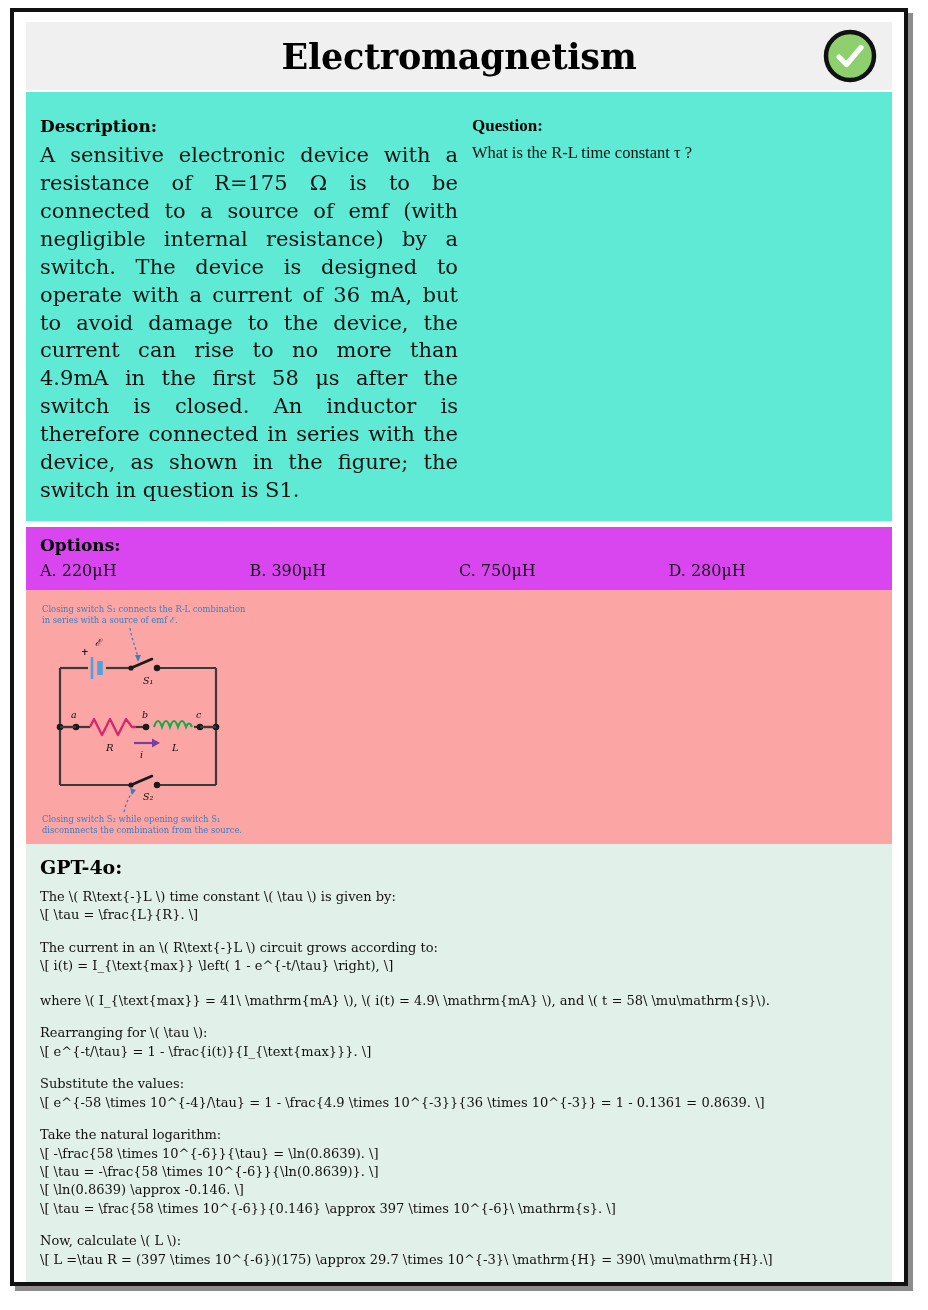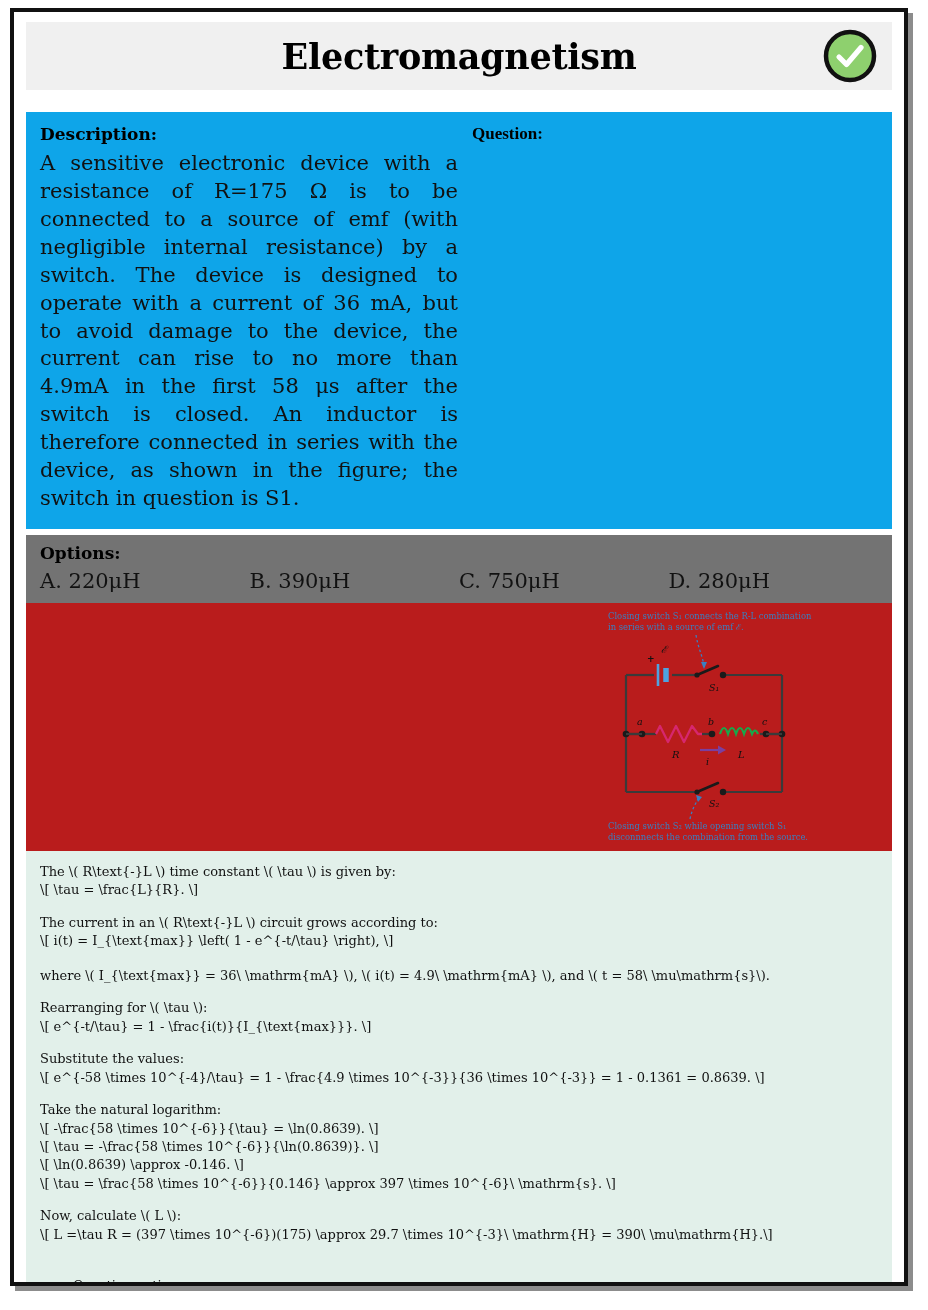--- a/index.html
+++ b/index.html
@@ -52,25 +52,25 @@
     position: absolute;
     right: 14px;
     top: 50%;
     transform: translateY(-50%);
     width: 56px;
     height: 56px;
   }
 
   
   .desc-block {
-    background: #0ea5e9;
-    display: flex;
-    padding: 12px 14px 16px 14px;
-    box-sizing: border-box;
-    margin-top: 22px;
+    background: #5eead4;
+    display: flex;
+    padding: 24px 14px 16px 14px;
+    box-sizing: border-box;
+    margin-top: 2px;
   }
   .desc-col { width: 432px; padding-right: 14px; box-sizing: border-box; }
   .quest-col { flex: 1; font-family: Liberation Serif, serif; }
   .sec-label {
     font-weight: bold;
     font-size: 17px;
     margin-bottom: 6px;
     color: #000;
   }
   .desc-body {
@@ -80,39 +80,39 @@
     color: #111;
   }
   .quest-body {
     font-size: 16.5px;
     line-height: 1.33;
     color: #111;
   }
 
   
   .opts-block {
-    background: #737373;
+    background: #d946ef;
     padding: 8px 14px 10px 14px;
     box-sizing: border-box;
     margin-top: 6px;
   }
   .opts-row {
     display: flex;
-    font-size: 21px;
+    font-size: 16px;
     color: #111;
     margin-top: 3px;
   }
   .opt { width: 25%; }
 
   
   .fig-block {
-    background: #b91c1c;
-    padding: 4px 0 8px 0;
-    display: flex;
-    justify-content: flex-end;
+    background: #fca5a5;
+    padding: 10px 0 8px 0;
+    display: flex;
+    justify-content: flex-start;
   }
 
   
   .ans-block {
     background: #e2f0ea;
     padding: 12px 14px 16px 14px;
     box-sizing: border-box;
   }
   .ans-title {
     font-weight: bold;
@@ -146,20 +146,21 @@
       </div>
     </div>
 
     <div class="desc-block">
       <div class="desc-col">
         <div class="sec-label">Description:</div>
         <div class="desc-body">A sensitive electronic device with a resistance of R=175 Ω is to be connected to a source of emf (with negligible internal resistance) by a switch. The device is designed to operate with a current of 36 mA, but to avoid damage to the device, the current can rise to no more than 4.9mA in the first 58 μs after the switch is closed. An inductor is therefore connected in series with the device, as shown in the figure; the switch in question is S1.</div>
       </div>
       <div class="quest-col">
         <div class="sec-label">Question:</div>
+        <div class="quest-body">What is the R-L time constant τ ?</div>
       </div>
     </div>
 
     <div class="opts-block">
       <div class="sec-label">Options:</div>
       <div class="opts-row">
         <div class="opt">A. 220μH</div>
         <div class="opt">B. 390μH</div>
         <div class="opt">C. 750μH</div>
         <div class="opt">D. 280μH</div>
@@ -245,25 +246,26 @@
 
         <path d="M98 212 C 100 202, 104 196, 107 190" stroke="#3a7fc1" stroke-width="1.3" fill="none" stroke-dasharray="2.5,2.5"></path>
         <path d="M104 188 L110 190 L106 195 Z" fill="#3a7fc1"></path>
 
         <text x="16" y="222" fill="#3a7fc1" font-size="8.4" font-family="'DejaVu Serif','Liberation Serif',serif">Closing switch S₂ while opening switch S₁</text>
         <text x="16" y="232.5" fill="#3a7fc1" font-size="8.4" font-family="'DejaVu Serif','Liberation Serif',serif">disconnnects the combination from the source.</text>
       </svg>
     </div>
 
     <div class="ans-block">
+      <div class="ans-title">GPT-4o:</div>
       <div class="ans-p">The \( R\text{-}L \) time constant \( \tau \) is given by:
 \[ \tau = \frac{L}{R}. \]</div>
       <div class="ans-p" style="margin-bottom:16px;">The current in an \( R\text{-}L \) circuit grows according to:
 \[ i(t) = I_{\text{max}} \left( 1 - e^{-t/\tau} \right), \]</div>
-      <div class="ans-p justify">where \( I_{\text{max}} = 36\ \mathrm{mA} \), \( i(t) = 4.9\ \mathrm{mA} \), and \( t = 58\ \mu\mathrm{s}\).</div>
+      <div class="ans-p justify">where \( I_{\text{max}} = 41\ \mathrm{mA} \), \( i(t) = 4.9\ \mathrm{mA} \), and \( t = 58\ \mu\mathrm{s}\).</div>
       <div class="ans-p">Rearranging for \( \tau \):
 \[ e^{-t/\tau} = 1 - \frac{i(t)}{I_{\text{max}}}. \]</div>
       <div class="ans-p">Substitute the values:
 \[ e^{-58 \times 10^{-4}/\tau} = 1 - \frac{4.9 \times 10^{-3}}{36 \times 10^{-3}} = 1 - 0.1361 = 0.8639. \]</div>
       <div class="ans-p">Take the natural logarithm:
 \[ -\frac{58 \times 10^{-6}}{\tau} = \ln(0.8639). \]
 \[ \tau = -\frac{58 \times 10^{-6}}{\ln(0.8639)}. \]
 \[ \ln(0.8639) \approx -0.146. \]
 \[ \tau = \frac{58 \times 10^{-6}}{0.146} \approx 397 \times 10^{-6}\ \mathrm{s}. \]</div>
       <div class="ans-p">Now, calculate \( L \):

